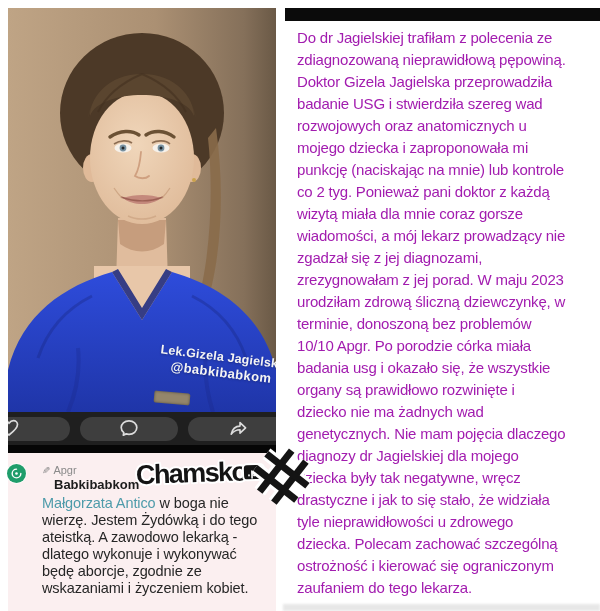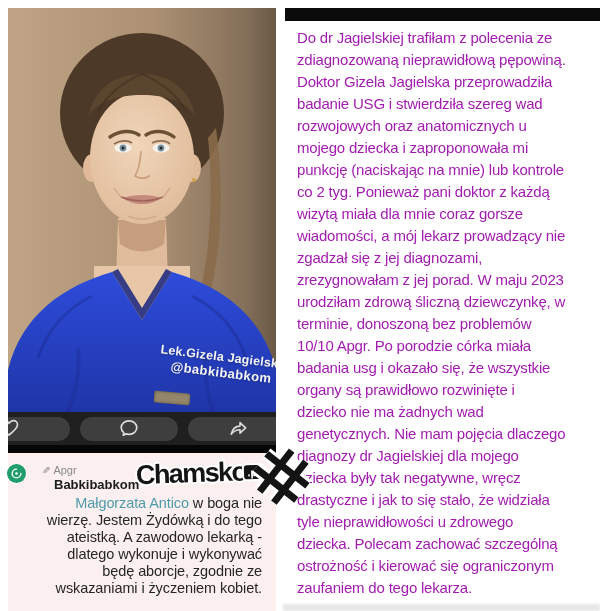--- a/index.html
+++ b/index.html
@@ -32,21 +32,21 @@
   .bar-icon.i2{left:111px;}
   .bar-icon.i3{left:220px;}
   .black-strip{position:absolute;left:8px;top:445px;width:268px;height:8px;background:#060606;}
   
   .comment-area{position:absolute;left:8px;top:453px;width:268px;height:158px;background:#fbeff0;}
   .avatar{position:absolute;left:-1px;top:11px;width:19px;height:19px;border-radius:50%;background:var(--accent-green,#1f9d6b);
           display:flex;align-items:center;justify-content:center;box-shadow:0 0 0 1px rgba(255,255,255,.6);}
   .author-row{position:absolute;left:34px;top:11px;font-size:11px;color:#8a8a8a;}
   .pencil{font-size:10px;margin-right:3px;color:#8a8a8a;display:inline-block;transform:scaleX(-1);}
   .username{position:absolute;left:34px;top:24px;font-size:13px;font-weight:700;color:#1c1c1c;padding-left:12px;}
-  .comment-body{position:absolute;left:34px;top:42px;width:220px;font-size:14.5px;line-height:17px;color:#262626;letter-spacing:-.1px;text-align:right;}
+  .comment-body{position:absolute;left:34px;top:42px;width:220px;font-size:14.5px;line-height:17px;color:#262626;letter-spacing:-.1px;}
   .mention{color:var(--mention-blue,#4e9baa);cursor:pointer;}
   
   .watermark{position:absolute;left:136px;top:458px;z-index:6;transform:rotate(-2deg);white-space:nowrap;}
   .wm-brand{
     font-size:27px;font-weight:800;letter-spacing:-1.6px;color:#141414;
     text-shadow:-2px 0 0 #fff,2px 0 0 #fff,0 -2px 0 #fff,0 2px 0 #fff,
                 -1.5px -1.5px 0 #fff,1.5px -1.5px 0 #fff,-1.5px 1.5px 0 #fff,1.5px 1.5px 0 #fff;
   }
   .wm-suffix{
     display:inline-block;background:#141414;color:#fff;font-size:11px;font-weight:700;

